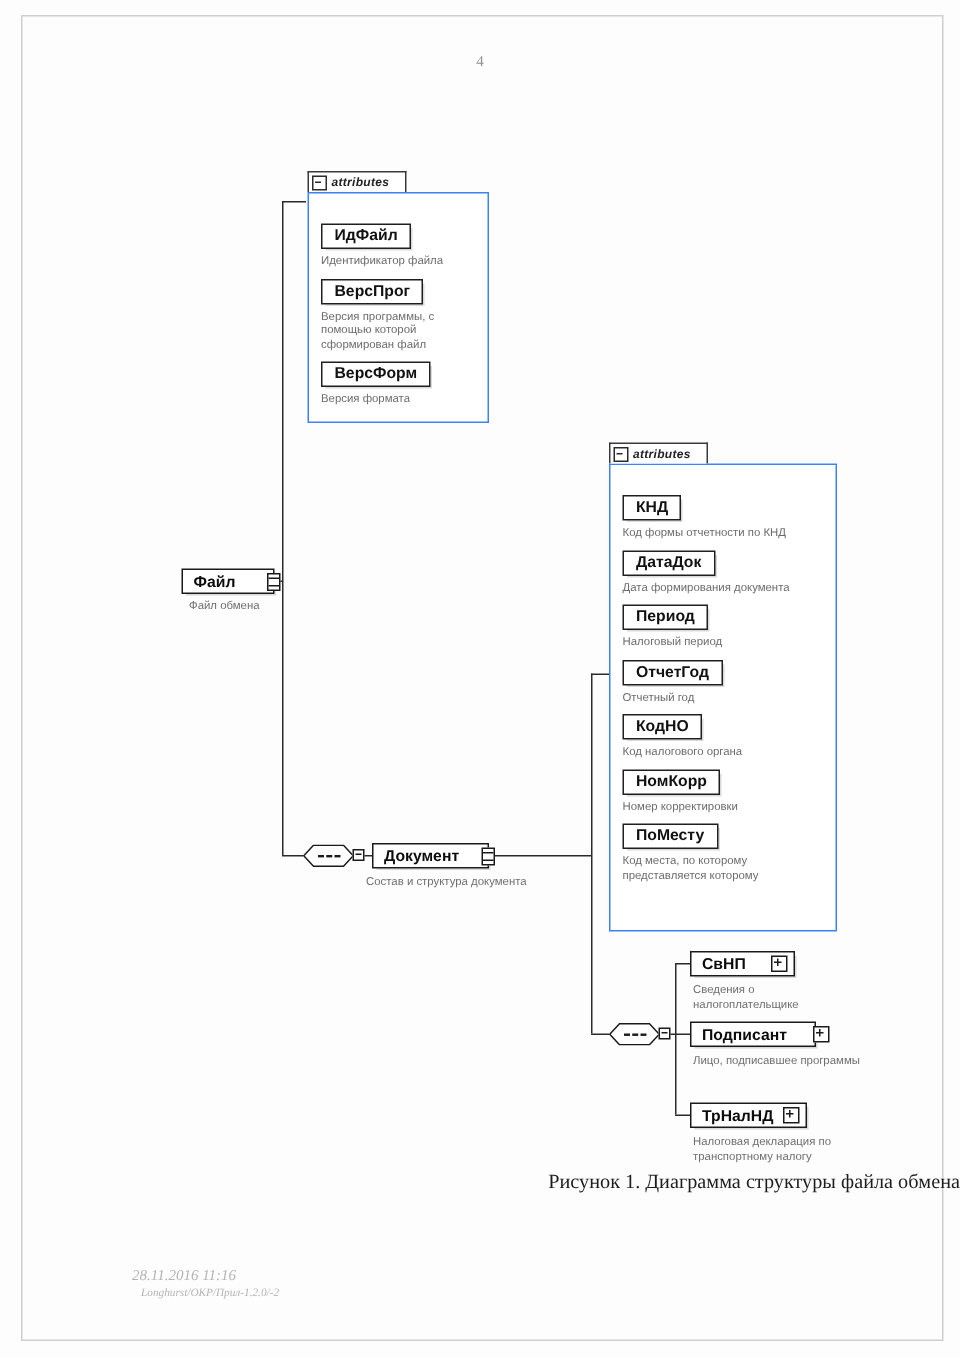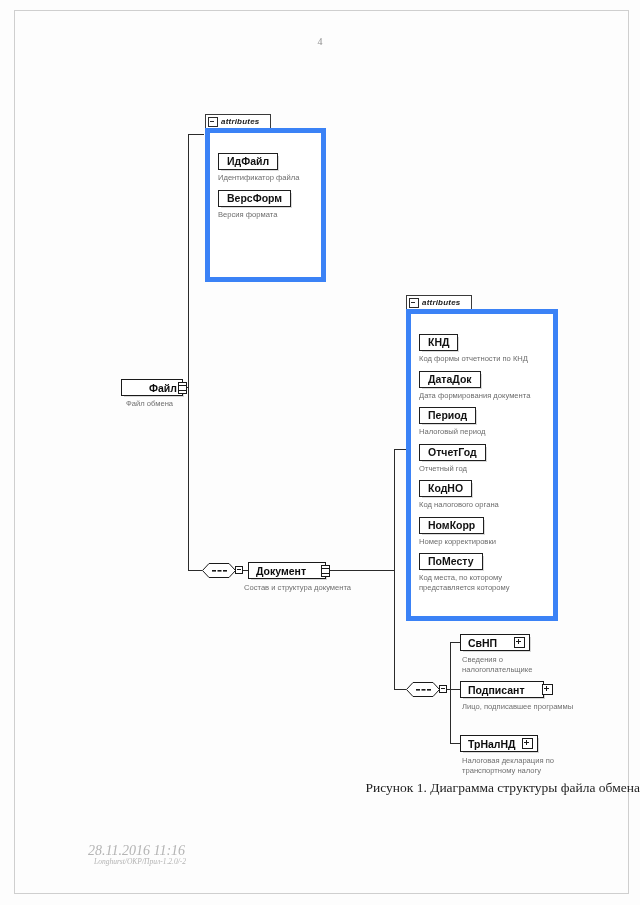--- a/index.html
+++ b/index.html
@@ -54,21 +54,21 @@
   .line {
     position: absolute;
     background: #2b2b2b;
   }
   .line.h { height: 1px; }
   .line.v { width: 1px; }
 
   
   .attr-box {
     position: absolute;
-    border: 5px solid #3b82f6;
+    border: 1px solid #3b82f6;
     background: #ffffff;
     box-sizing: border-box;
   }
   .attr-box::after {  
     content: "";
     position: absolute;
     left: 2px; top: 2px;
     right: -2px; bottom: -2px;
     border-right: 1px solid #d6d6d6;
     border-bottom: 1px solid #d6d6d6;
@@ -249,21 +249,21 @@
 
   
   #footer {
     position: absolute;
     left: 88px; top: 845px;
     font-family: "Liberation Serif", serif;
     font-style: italic;
     color: #b4b4b4;
     line-height: 11px;
   }
-  #footer .f1 { font-size: 14px; }
+  #footer .f1 { font-size: 10px; }
   #footer .f2 { font-size: 7.5px; padding-left: 6px; }
 </style>
 </head>
 <body>
 
 <div id="page">
   <div class="scan-edge top"></div>
   <div class="scan-edge left"></div>
   <div class="scan-edge right"></div>
   <div class="scan-edge bottom"></div>
@@ -295,30 +295,34 @@
       <span class="tab-label">attributes</span>
     </div>
     <div class="attr-box" style="left:189px; top:104px; width:121px; height:154px;">
       <div class="attr-list">
 
         <div class="attr-item">
           <span class="attr-name">ИдФайл</span>
           <div class="attr-desc">Идентификатор файла</div>
         </div>
 
+        <div class="attr-item">
+          <span class="attr-name">ВерсПрог</span>
+          <div class="attr-desc">Версия программы, с помощью которой сформирован файл</div>
+        </div>
 
         <div class="attr-item">
           <span class="attr-name">ВерсФорм</span>
           <div class="attr-desc">Версия формата</div>
         </div>
 
       </div>
     </div>
 
-    <div class="node" style="left:105px; top:355px; width:62px;text-align:right;">
+    <div class="node" style="left:105px; top:355px; width:62px;">
       <span class="node-label">Файл</span>
       <span class="port"></span>
     </div>
     <div class="node-caption" style="left:110px; top:375px; width:80px;">Файл обмена</div>
 
     <div class="seq" style="left:186px; top:539px;">
       <svg class="hex" viewBox="0 0 34 15">
         <path d="M7 0.5 L27 0.5 L33.5 7.5 L27 14.5 L7 14.5 L0.5 7.5 Z" fill="#ffffff" stroke="#1a1a1a" stroke-width="1"></path>
         <rect x="10" y="7" width="4" height="1.6" fill="#1a1a1a"></rect>
         <rect x="15.5" y="7" width="4" height="1.6" fill="#1a1a1a"></rect>

